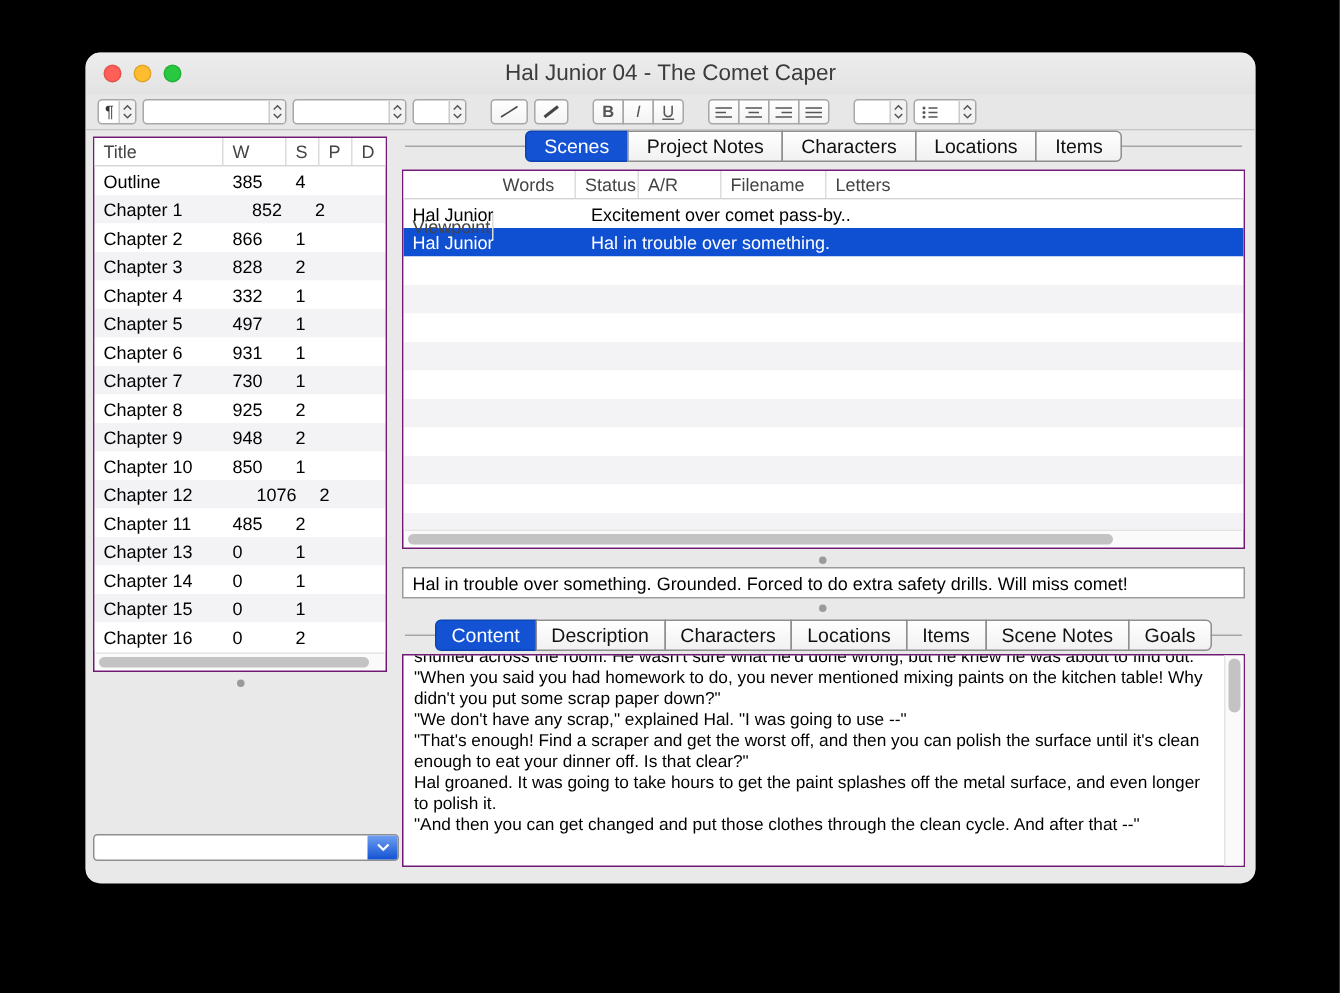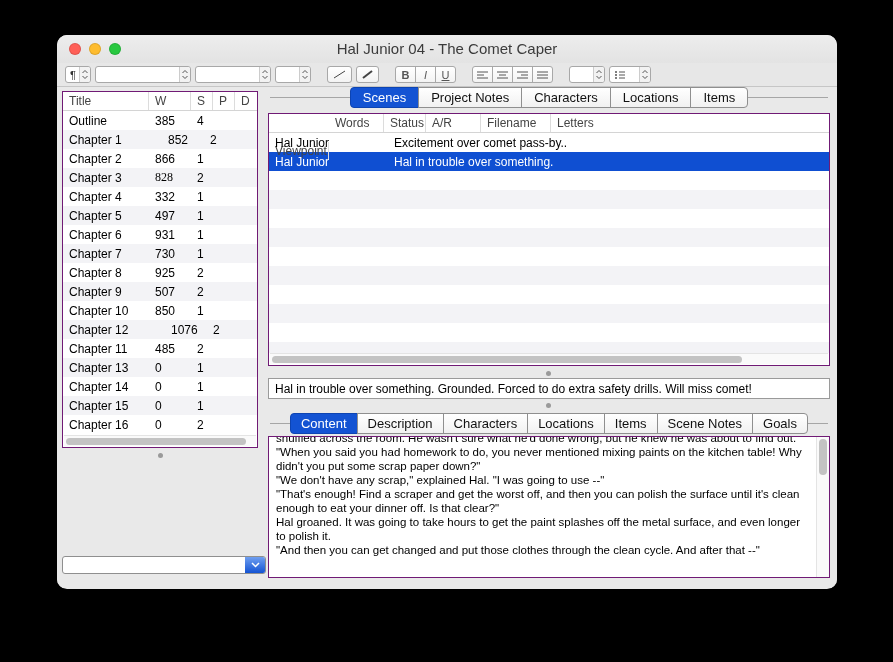--- a/index.html
+++ b/index.html
@@ -232,21 +232,21 @@
           </div>
           <div class="trow">
             <div class="cell" style="width: 86px;">Chapter 2</div>
             <div class="cell" style="width: 42px;">866</div>
             <div class="cell" style="width: 22px;">1</div>
             <div class="cell" style="width: 22px;"></div>
             <div class="cell" style="width: 22px;"></div>
           </div>
           <div class="trow stripe">
             <div class="cell" style="width: 86px;">Chapter 3</div>
-            <div class="cell" style="width: 42px; font-family: Liberation Serif, serif;">828</div>
+            <div class="cell" style="width: 42px;">828</div>
             <div class="cell" style="width: 22px;">2</div>
             <div class="cell" style="width: 22px;"></div>
             <div class="cell" style="width: 22px;"></div>
           </div>
           <div class="trow">
             <div class="cell" style="width: 86px;">Chapter 4</div>
             <div class="cell" style="width: 42px;">332</div>
             <div class="cell" style="width: 22px;">1</div>
             <div class="cell" style="width: 22px;"></div>
             <div class="cell" style="width: 22px;"></div>
@@ -274,21 +274,21 @@
           </div>
           <div class="trow">
             <div class="cell" style="width: 86px;">Chapter 8</div>
             <div class="cell" style="width: 42px;">925</div>
             <div class="cell" style="width: 22px;">2</div>
             <div class="cell" style="width: 22px;"></div>
             <div class="cell" style="width: 22px;"></div>
           </div>
           <div class="trow stripe">
             <div class="cell" style="width: 86px;">Chapter 9</div>
-            <div class="cell" style="width: 42px;">507</div>
+            <div class="cell" style="width: 42px;">948</div>
             <div class="cell" style="width: 22px;">2</div>
             <div class="cell" style="width: 22px;"></div>
             <div class="cell" style="width: 22px;"></div>
           </div>
           <div class="trow">
             <div class="cell" style="width: 86px;">Chapter 10</div>
             <div class="cell" style="width: 42px;">850</div>
             <div class="cell" style="width: 22px;">1</div>
             <div class="cell" style="width: 22px;"></div>
             <div class="cell" style="width: 22px;"></div>

